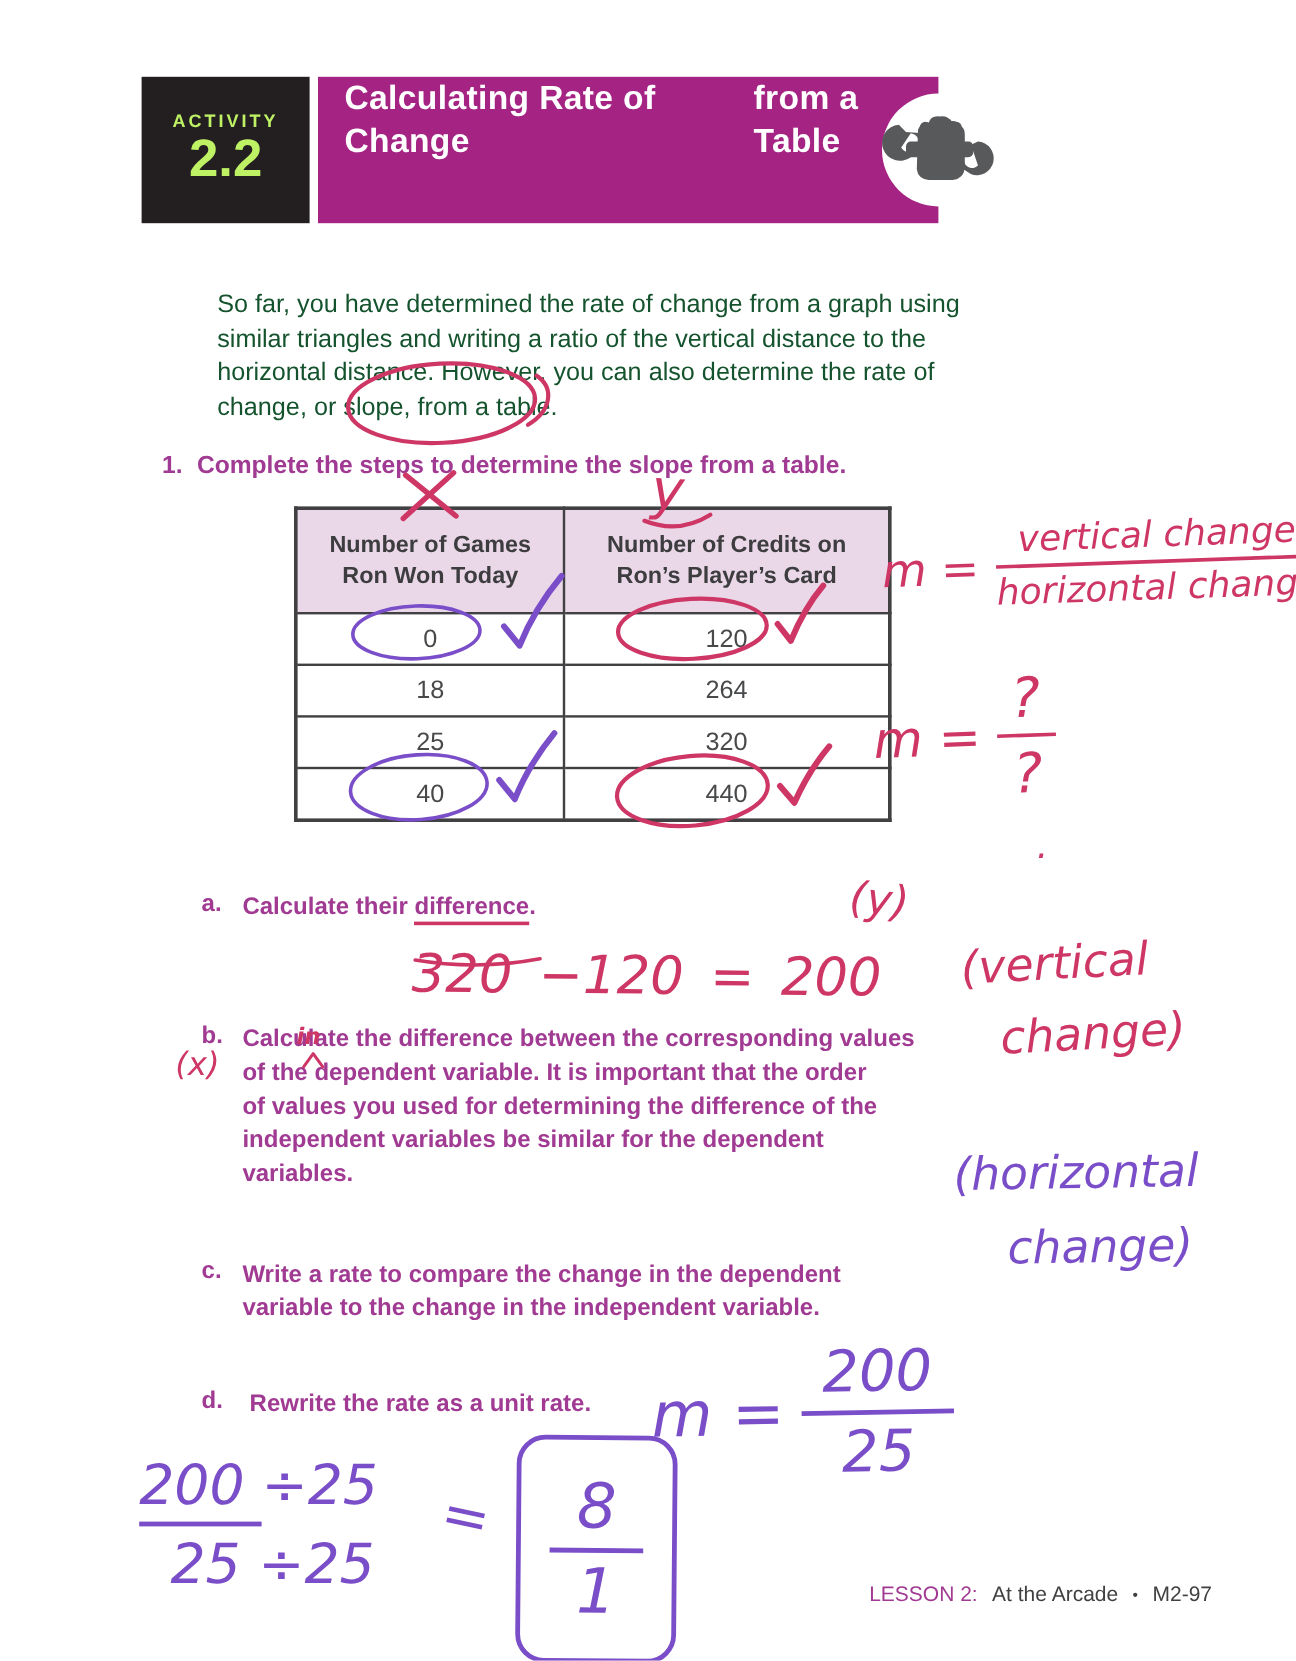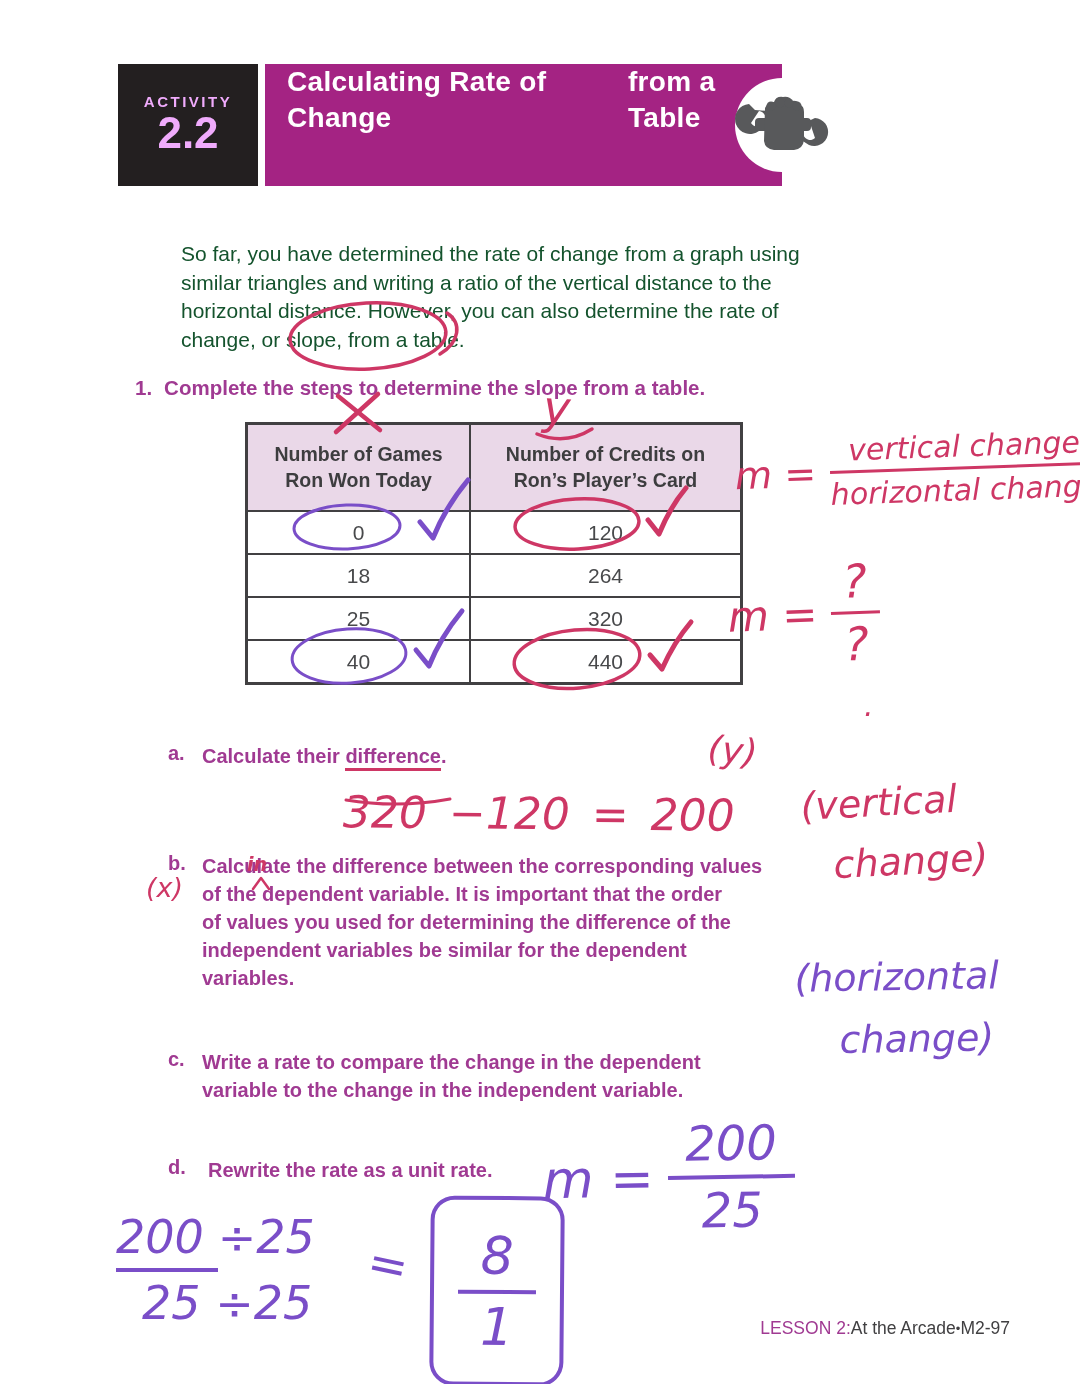--- a/index.html
+++ b/index.html
@@ -1,21 +1,21 @@
 <!DOCTYPE html>
 <html><head>
 <meta charset="utf-8">
 <style>
   html,body{margin:0;padding:0;background:#ffffff;}
   .page{position:relative;width:1080px;height:1384px;background:#ffffff;overflow:hidden;
         font-family:"Liberation Sans",sans-serif;color:#4f5052;}
 
   
   .activity-box{position:absolute;left:118px;top:64px;width:140px;height:122px;background:#231f20;
-                display:flex;flex-direction:column;align-items:center;justify-content:center;color:#f0abfc;}
+                display:flex;flex-direction:column;align-items:center;justify-content:center;color:#bef264;}
   .activity-label{font-size:15px;font-weight:bold;letter-spacing:2.5px;}
   .activity-number{font-size:44px;font-weight:bold;line-height:1.05;}
   .banner{position:absolute;left:265px;top:64px;width:517px;height:122px;background:#a42383;
           display:flex;flex-direction:row;justify-content:center;padding-left:22px;box-sizing:border-box;}
   .banner-title{color:#ffffff;font-weight:bold;font-size:28px;line-height:1.27;letter-spacing:.3px;}
   .icon-circle{position:absolute;left:735px;top:78px;width:94px;height:94px;border-radius:50%;background:#ffffff;
                display:flex;align-items:center;justify-content:center;}
 
   
   .intro{position:absolute;left:135px;top:240px;font-size:21px;line-height:28.5px;color:#14532d;margin-left:46px;}
@@ -65,21 +65,21 @@
   .work-200 .u{border-bottom:4px solid currentColor;padding:0 14px 4px 0;}
   .work-25{left:142px;top:1276px;font-size:46px;}
   .work-eq{left:368px;top:1236px;font-size:48px;transform:rotate(12deg);display:inline-block;}
   .result-box{position:absolute;left:430px;top:1196px;width:126px;height:182px;border:4.5px solid #7a4ec8;
               border-radius:24px;display:flex;align-items:center;justify-content:center;transform:rotate(.5deg);}
   .result-box .frac{font-size:52px;}
   .result-box .frac .num{border-bottom-width:4px;padding:0 22px 4px;}
   .y-mark{left:543px;top:381px;font-size:46px;transform:rotate(3deg);}
 
   
-  .footer{position:absolute;right:70px;top:1318px;font-size:17.5px;color:#414042;display:flex;align-items:center;}
+  .footer{position:absolute;right:70px;top:1318px;font-size:17.5px;color:#414042;display:flex;gap:12px;align-items:center;}
   .footer .lesson{color:#a03a92;}
   .footer .dot{font-size:13px;}
 
   .overlay{position:absolute;left:0;top:0;width:1080px;height:1384px;pointer-events:none;}
 </style>
 </head>
 <body>
 
 <div class="page">
 

